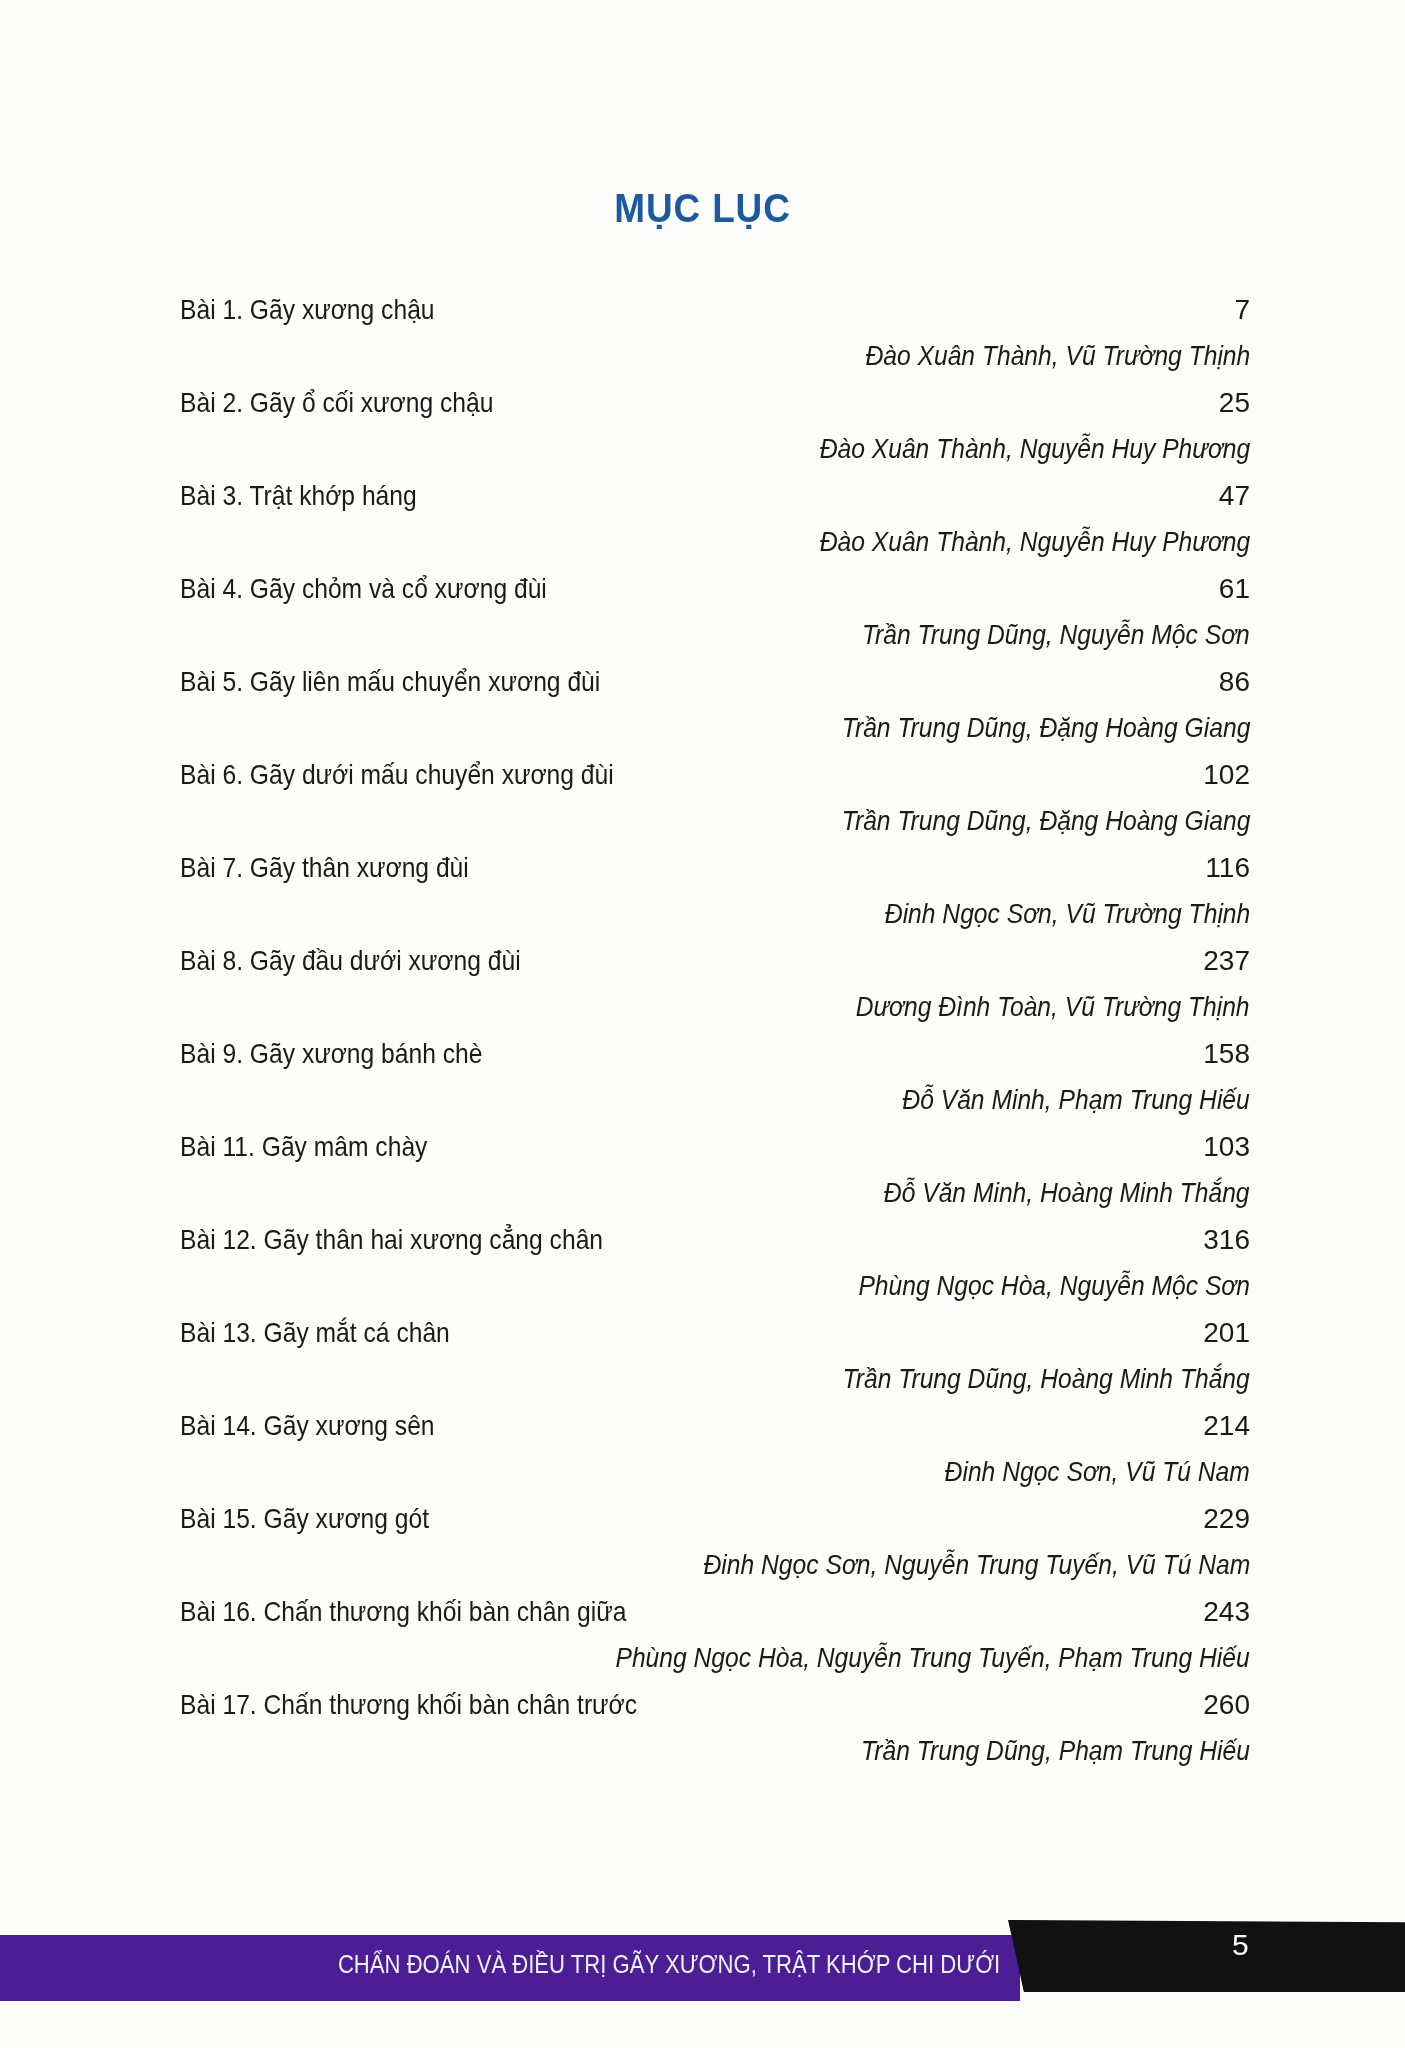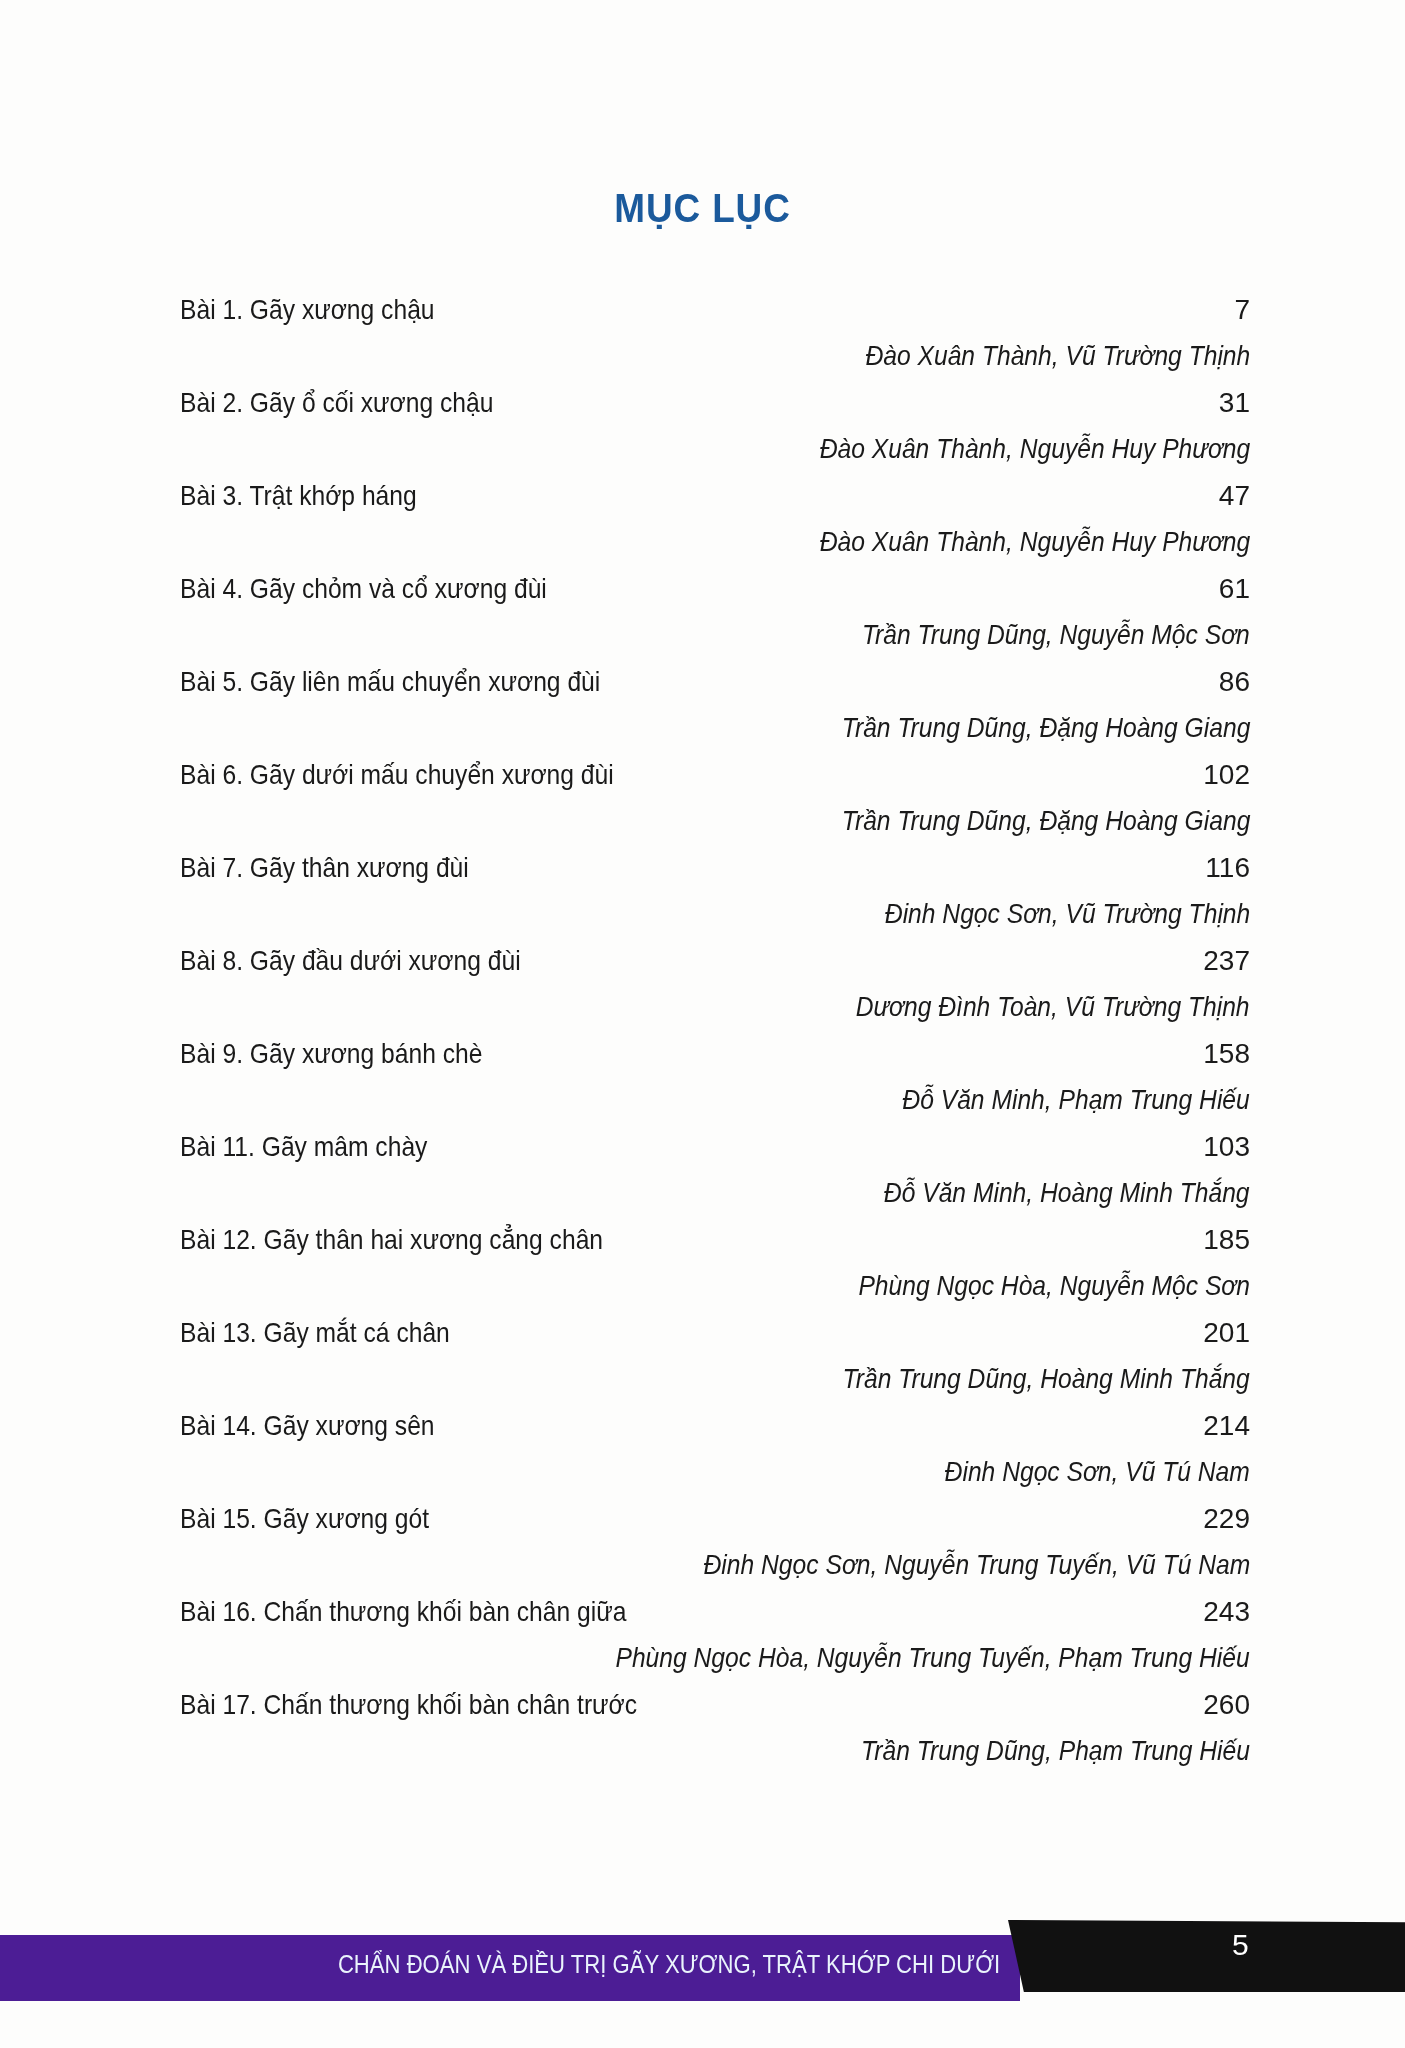--- a/index.html
+++ b/index.html
@@ -21,21 +21,21 @@
 <div class="title">MỤC LỤC</div>
 
 <div class="toc">
   <div class="entry">
       <span class="etitle">Bài 1. Gãy xương chậu</span>
       <span class="page">7</span>
       <span class="authors">Đào Xuân Thành, Vũ Trường Thịnh</span>
     </div>
   <div class="entry">
       <span class="etitle">Bài 2. Gãy ổ cối xương chậu</span>
-      <span class="page">31</span>
+      <span class="page">25</span>
       <span class="authors">Đào Xuân Thành, Nguyễn Huy Phương</span>
     </div>
   <div class="entry">
       <span class="etitle">Bài 3. Trật khớp háng</span>
       <span class="page">47</span>
       <span class="authors">Đào Xuân Thành, Nguyễn Huy Phương</span>
     </div>
   <div class="entry">
       <span class="etitle">Bài 4. Gãy chỏm và cổ xương đùi</span>
       <span class="page">61</span>
@@ -66,21 +66,21 @@
       <span class="page">158</span>
       <span class="authors">Đỗ Văn Minh, Phạm Trung Hiếu</span>
     </div>
   <div class="entry">
       <span class="etitle">Bài 11. Gãy mâm chày</span>
       <span class="page">103</span>
       <span class="authors">Đỗ Văn Minh, Hoàng Minh Thắng</span>
     </div>
   <div class="entry">
       <span class="etitle">Bài 12. Gãy thân hai xương cẳng chân</span>
-      <span class="page">185</span>
+      <span class="page">316</span>
       <span class="authors">Phùng Ngọc Hòa, Nguyễn Mộc Sơn</span>
     </div>
   <div class="entry">
       <span class="etitle">Bài 13. Gãy mắt cá chân</span>
       <span class="page">201</span>
       <span class="authors">Trần Trung Dũng, Hoàng Minh Thắng</span>
     </div>
   <div class="entry">
       <span class="etitle">Bài 14. Gãy xương sên</span>
       <span class="page">214</span>

